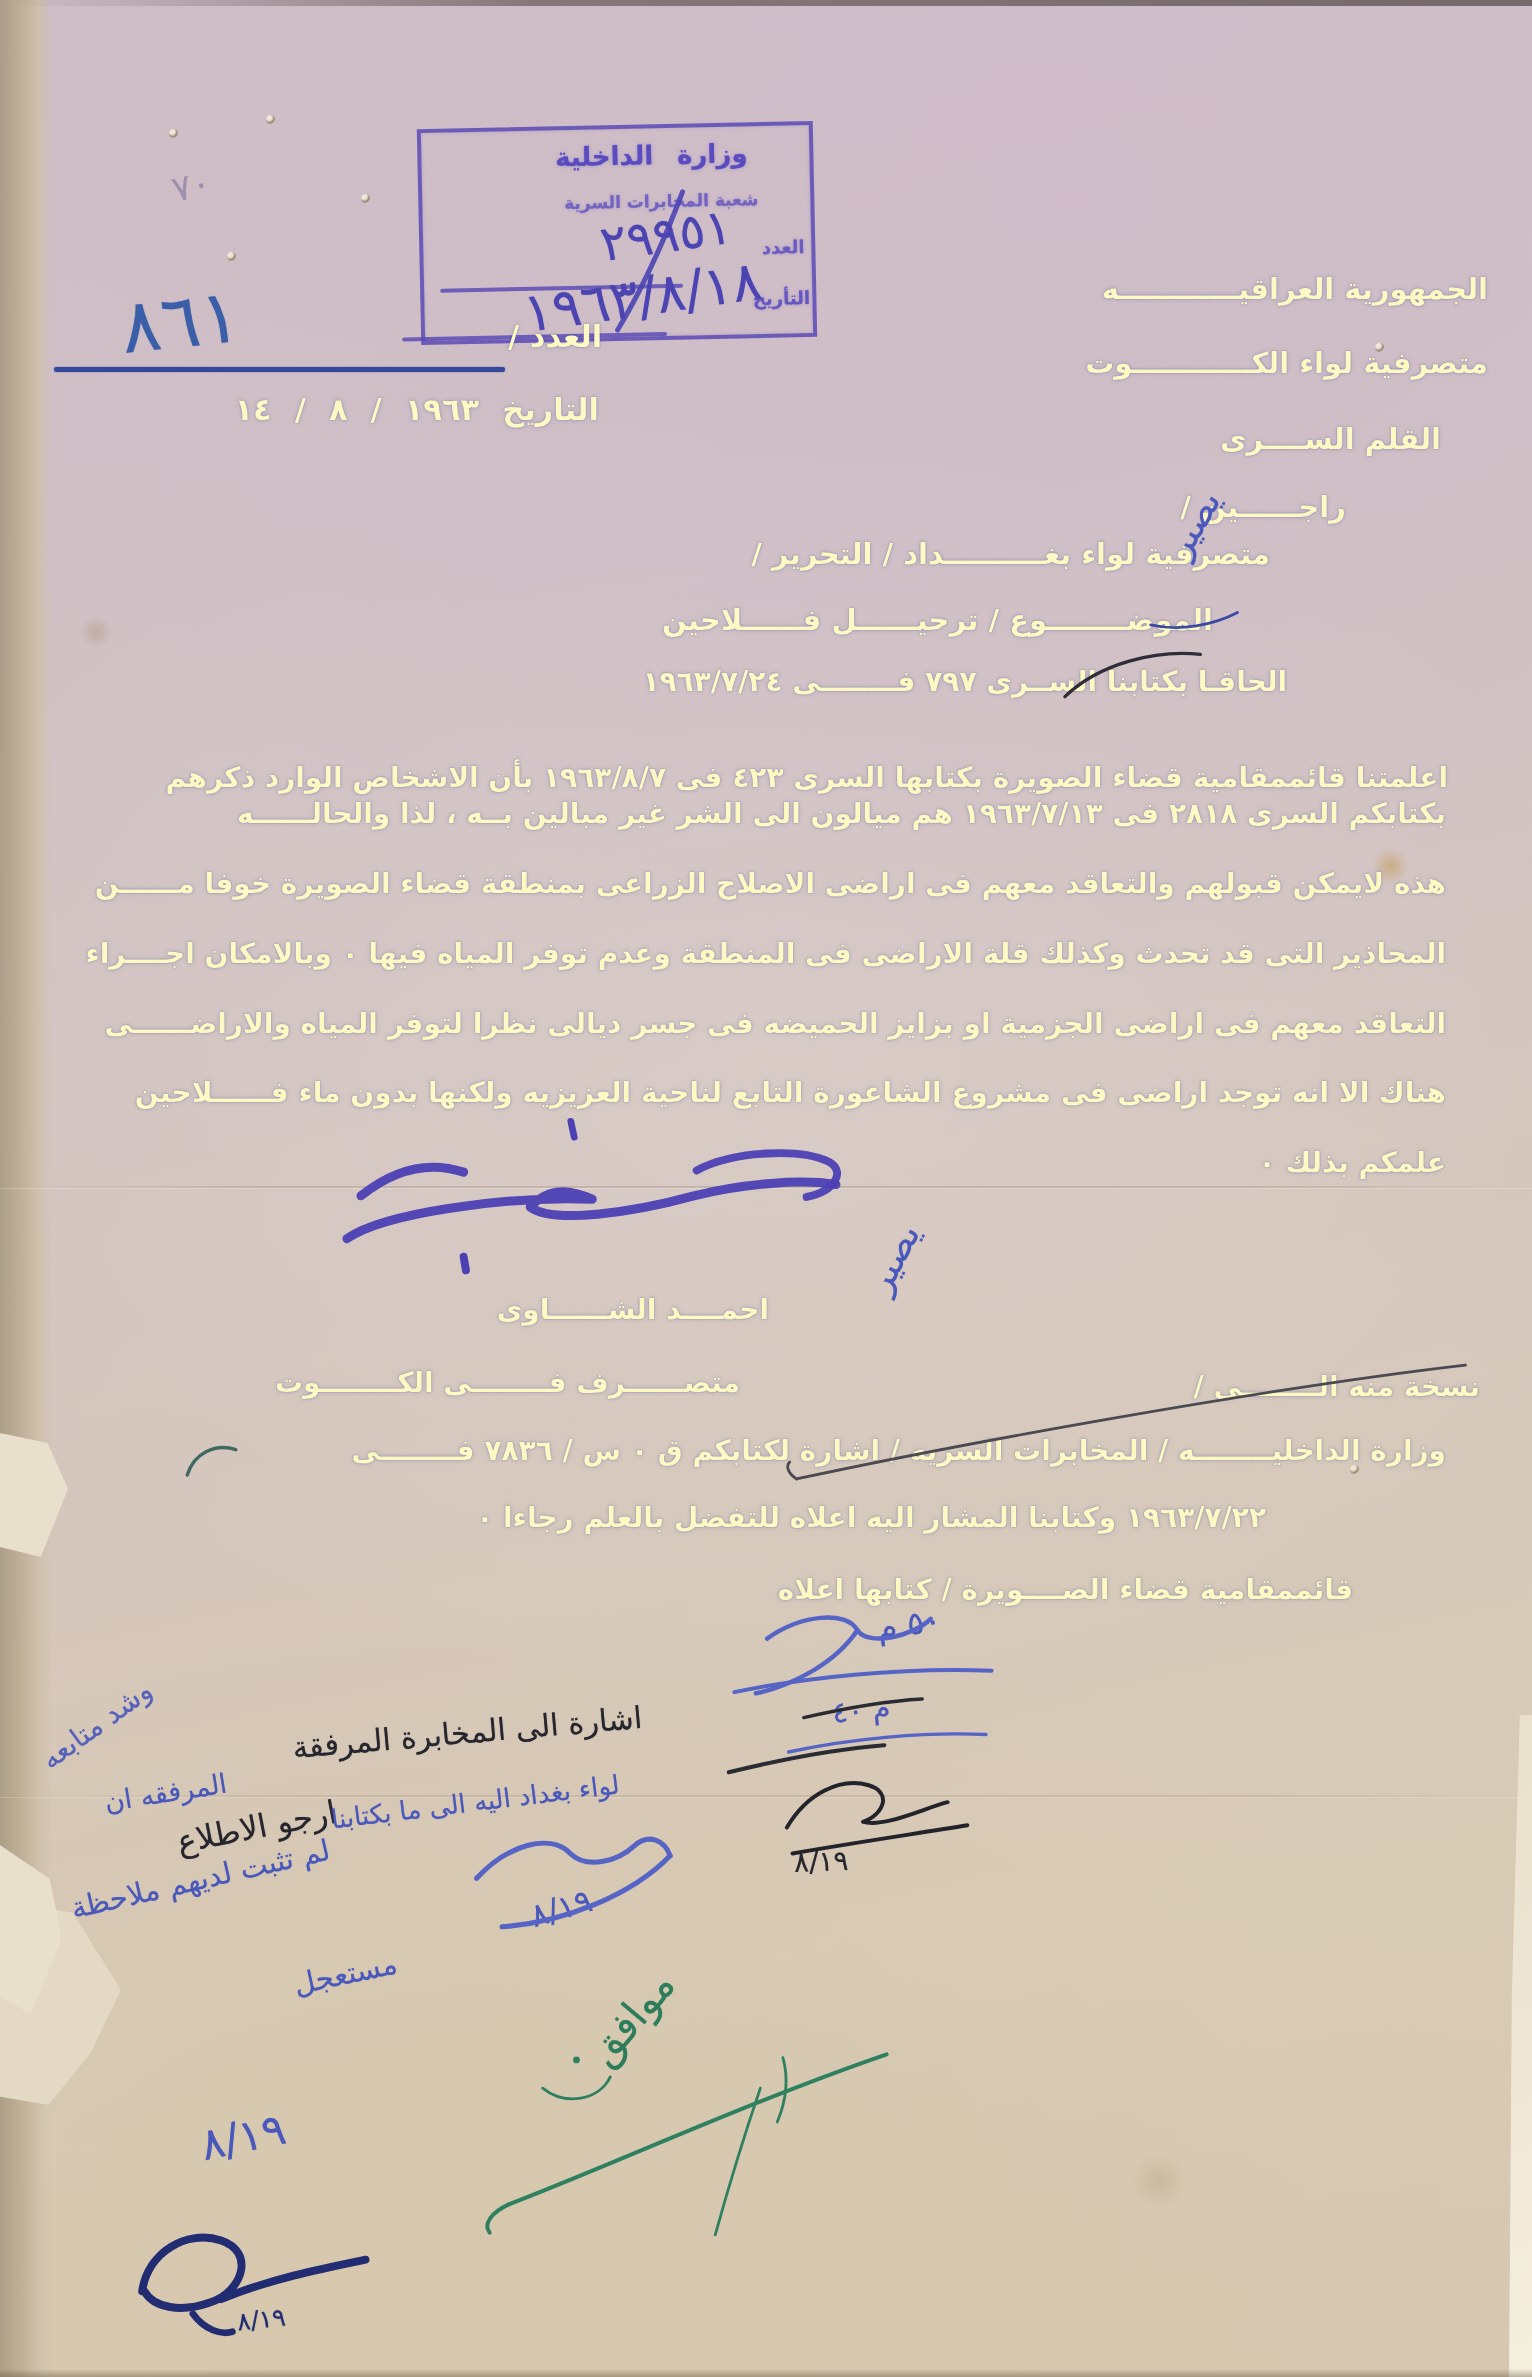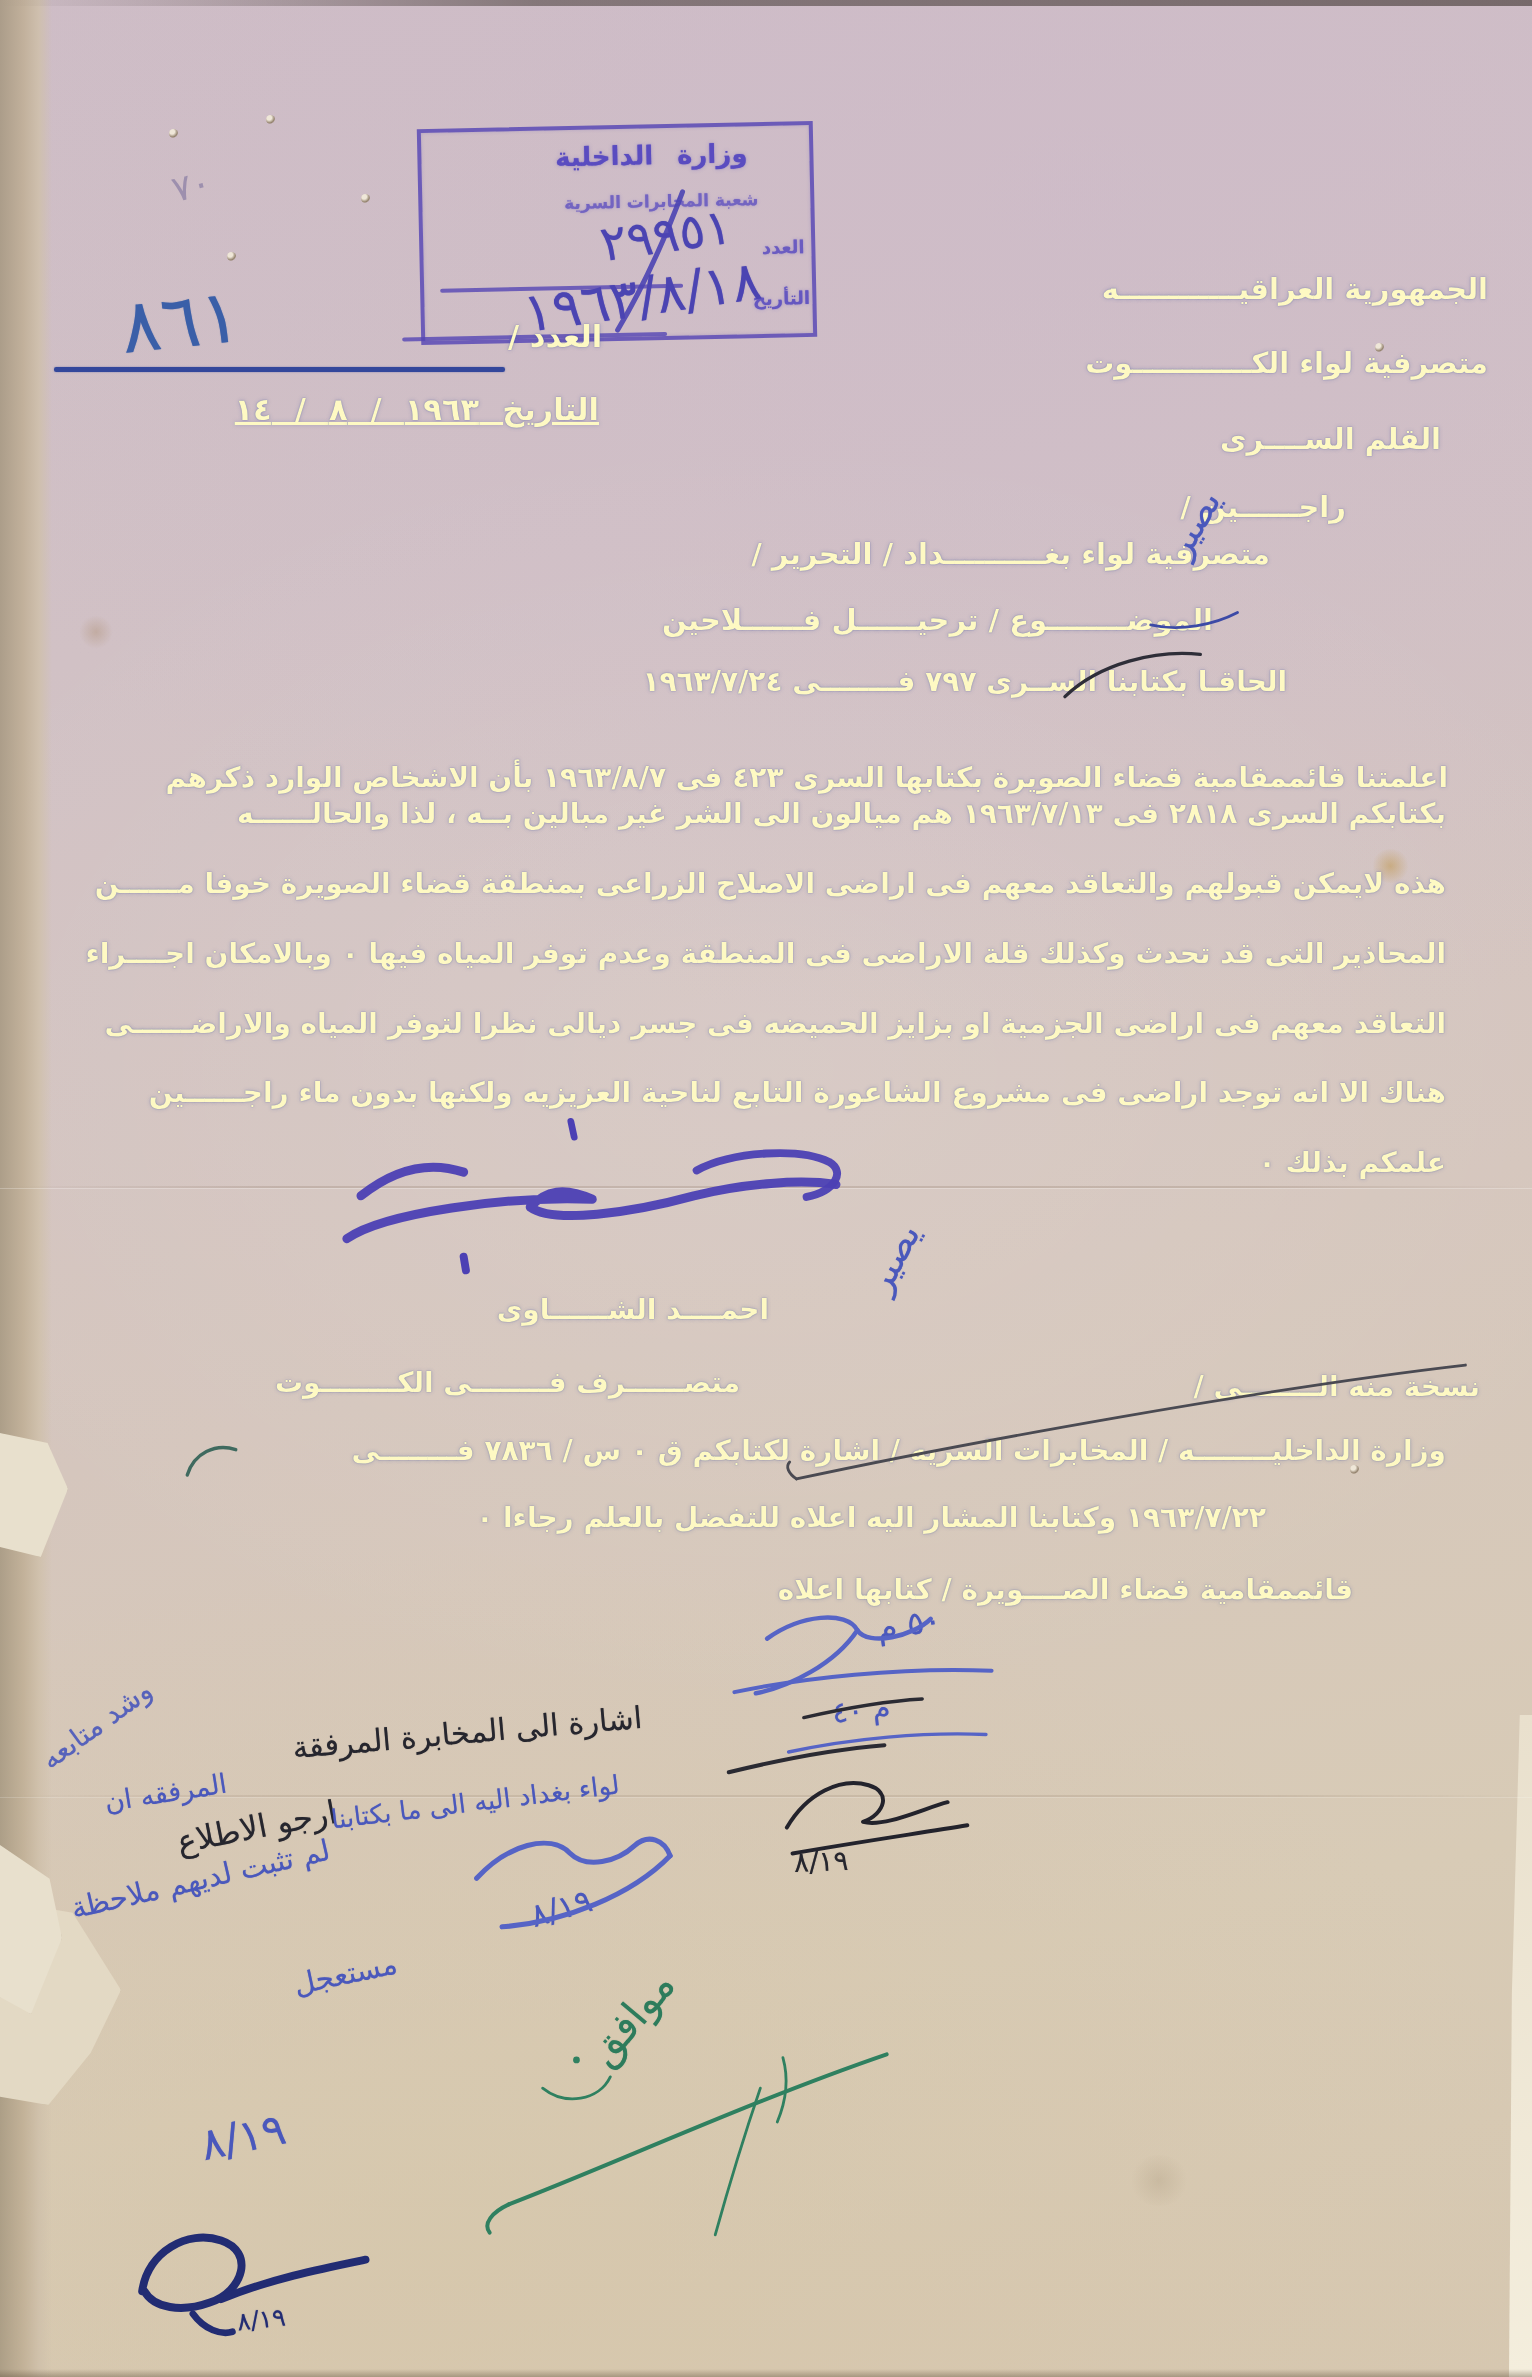--- a/index.html
+++ b/index.html
@@ -105,34 +105,34 @@
 </div>
 
 <div class="typed" style="right:44px;top:272px;font-size:29px;">الجمهورية العراقيــــــــــــه</div>
 <div class="typed" style="right:44px;top:346px;font-size:29px;">متصرفية لواء الكــــــــــــوت</div>
 <div class="typed" style="right:91px;top:422px;font-size:29px;">القلم الســــرى</div>
 <div class="typed" style="right:186px;top:490px;font-size:29px;">راجــــــين /</div>
 
 <div class="hand hand-teal" style="left:121px;top:278px;font-size:74px;transform:rotate(-6deg);letter-spacing:16px;">٨٦١</div>
 <div class="typed" style="left:508px;top:319px;font-size:30.5px;">العدد /</div>
 <div class="ref-underline"></div>
-<div class="typed" style="left:74px;top:392px;width:525px;font-size:30.5px;word-spacing:12.4px;text-decoration:underline;">التاريخ ١٩٦٣ / ٨ / ١٤</div>
+<div class="typed" style="left:74px;top:392px;width:525px;font-size:30.5px;word-spacing:12.4px;">التاريخ ١٩٦٣ / ٨ / ١٤</div>
 
 <div class="typed" style="right:262px;top:537px;font-size:29px;text-align:center;">متصرفية لواء بغــــــــــداد / التحرير /</div>
 <div class="typed" style="right:319px;top:603px;font-size:29px;text-align:center;">الموضــــــــوع / ترحيــــــل فــــــلاحين</div>
 <div class="hand hand-blue" style="left:1159px;top:544px;font-size:35px;transform:rotate(-60deg);transform-origin:left top;">يصير</div>
 
 <div class="typed" style="right:245px;top:665px;font-size:28px;">الحاقـا بكتابنا الســرى ٧٩٧ فــــــــى ١٩٦٣/٧/٢٤</div>
 
 <div class="typed" style="right:84px;top:727px;font-size:28px;margin-top:34px;">اعلمتنا قائممقامية قضاء الصويرة بكتابها السرى ٤٢٣ فى ١٩٦٣/٨/٧ بأن الاشخاص الوارد ذكرهم</div>
 <div class="typed" style="right:86px;top:797px;font-size:28px;">بكتابكم السرى ٢٨١٨ فى ١٩٦٣/٧/١٣ هم ميالون الى الشر غير مبالين بــه ، لذا والحالــــــه</div>
 <div class="typed" style="right:86px;top:867px;font-size:28px;">هذه لايمكن قبولهم والتعاقد معهم فى اراضى الاصلاح الزراعى بمنطقة قضاء الصويرة خوفا مــــــن</div>
 <div class="typed" style="right:86px;top:937px;font-size:28px;margin-left:32px;">المحاذير التى قد تحدث وكذلك قلة الاراضى فى المنطقة وعدم توفر المياه فيها ٠ وبالامكان اجــــراء</div>
 <div class="typed" style="right:86px;top:1007px;font-size:28px;">التعاقد معهم فى اراضى الجزمية او بزايز الحميضه فى جسر ديالى نظرا لتوفر المياه والاراضــــــى</div>
-<div class="typed" style="right:86px;top:1076px;font-size:28px;">هناك الا انه توجد اراضى فى مشروع الشاعورة التابع لناحية العزيزيه ولكنها بدون ماء راجــــــين</div>
+<div class="typed" style="right:86px;top:1076px;font-size:28px;">هناك الا انه توجد اراضى فى مشروع الشاعورة التابع لناحية العزيزيه ولكنها بدون ماء فــــــلاحين</div>
 <div class="typed" style="right:86px;top:1146px;font-size:28px;">علمكم بذلك ٠</div>
 
 <div class="typed" style="right:763px;top:1293px;font-size:28px;">احمــــد الشــــــاوى</div>
 <div class="typed" style="right:792px;top:1366px;font-size:28px;">متصــــــرف فــــــــى الكــــــــوت</div>
 <div class="hand hand-blue" style="left:858px;top:1280px;font-size:36px;transform:rotate(-62deg);transform-origin:left top;">يصير</div>
 
 <div class="typed" style="right:52px;top:1370px;font-size:28px;">نسخة منه الــــــــى /</div>
 <div class="typed" style="right:86px;top:1434px;font-size:28px;">وزارة الداخليــــــــه / المخابرات السريه / اشارة لكتابكم ق ٠ س / ٧٨٣٦ فــــــــى</div>
 <div class="typed" style="right:266px;top:1501px;font-size:28px;">١٩٦٣/٧/٢٢ وكتابنا المشار اليه اعلاه للتفضل بالعلم رجاءا ٠</div>
 <div class="typed" style="right:179px;top:1573px;font-size:28px;">قائممقامية قضاء الصــــويرة / كتابها اعلاه</div>

